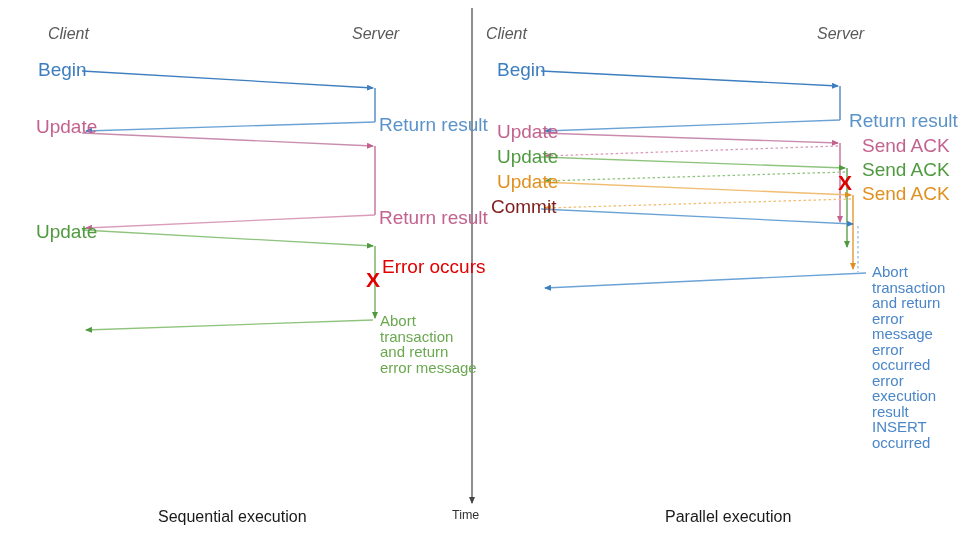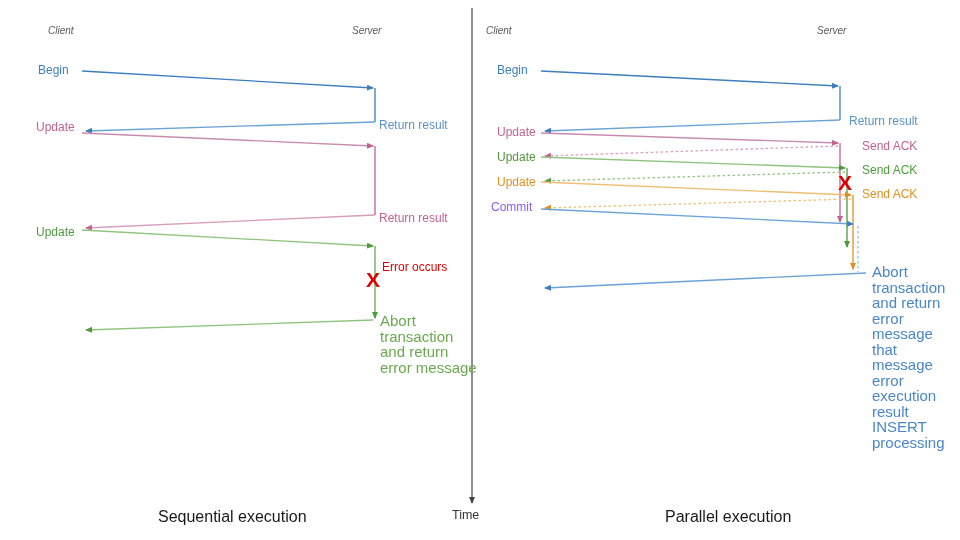--- a/index.html
+++ b/index.html
@@ -19,27 +19,27 @@
   #canvas {
     position: absolute;
     left: 0;
     top: 0;
     width: 960px;
     height: 540px;
   }
   .lane-title {
     position: absolute;
     font-style: italic;
-    font-size: 10px;
+    font-size: 16px;
     color: #595959;
     white-space: nowrap;
   }
   .msg-label {
     position: absolute;
-    font-size: 12px;
+    font-size: 19px;
     white-space: nowrap;
     line-height: 14px;
   }
   .note {
     position: absolute;
     font-size: 15px;
     line-height: 15.5px;
   }
   .caption {
     position: absolute;
@@ -164,32 +164,32 @@
 
 <div class="msg-label" style="left:497px; top:125px; color:#c4628f;">Update</div>
 <div class="msg-label" style="left:862px; top:139px; color:#c4628f;">Send ACK</div>
 
 <div class="msg-label" style="left:497px; top:150px; color:#4f9a3f;">Update</div>
 <div class="msg-label" style="left:862px; top:163px; color:#4f9a3f;">Send ACK</div>
 
 <div class="msg-label" style="left:497px; top:175px; color:#e0901f;">Update</div>
 <div class="msg-label" style="left:862px; top:187px; color:#e0901f;">Send ACK</div>
 
-<div class="msg-label" style="left:491px; top:200px; color:#8b5cf6;">Commit</div>
+<div class="msg-label" style="left:491px; top:200px; color:#7f1d1d;">Commit</div>
 
 <div class="err-x" style="left:838px; top:172px;">X</div>
 
 <div class="note" style="left:872px; top:264px; color:#4a86c8;">
   <div>Abort</div>
   <div>transaction</div>
   <div>and return</div>
   <div>error message</div>
-  <div>that message</div>
+  <div>error occurred</div>
   <div>error</div>
   <div>execution</div>
   <div>result</div>
   <div>INSERT</div>
-  <div>processing</div>
+  <div>occurred</div>
 </div>
 
 <div class="caption" style="left:665px; top:508px;">Parallel execution</div>
 
 <div class="axis-label" style="left:452px; top:508px;text-align:center;">Time</div>
 
 </body></html>

